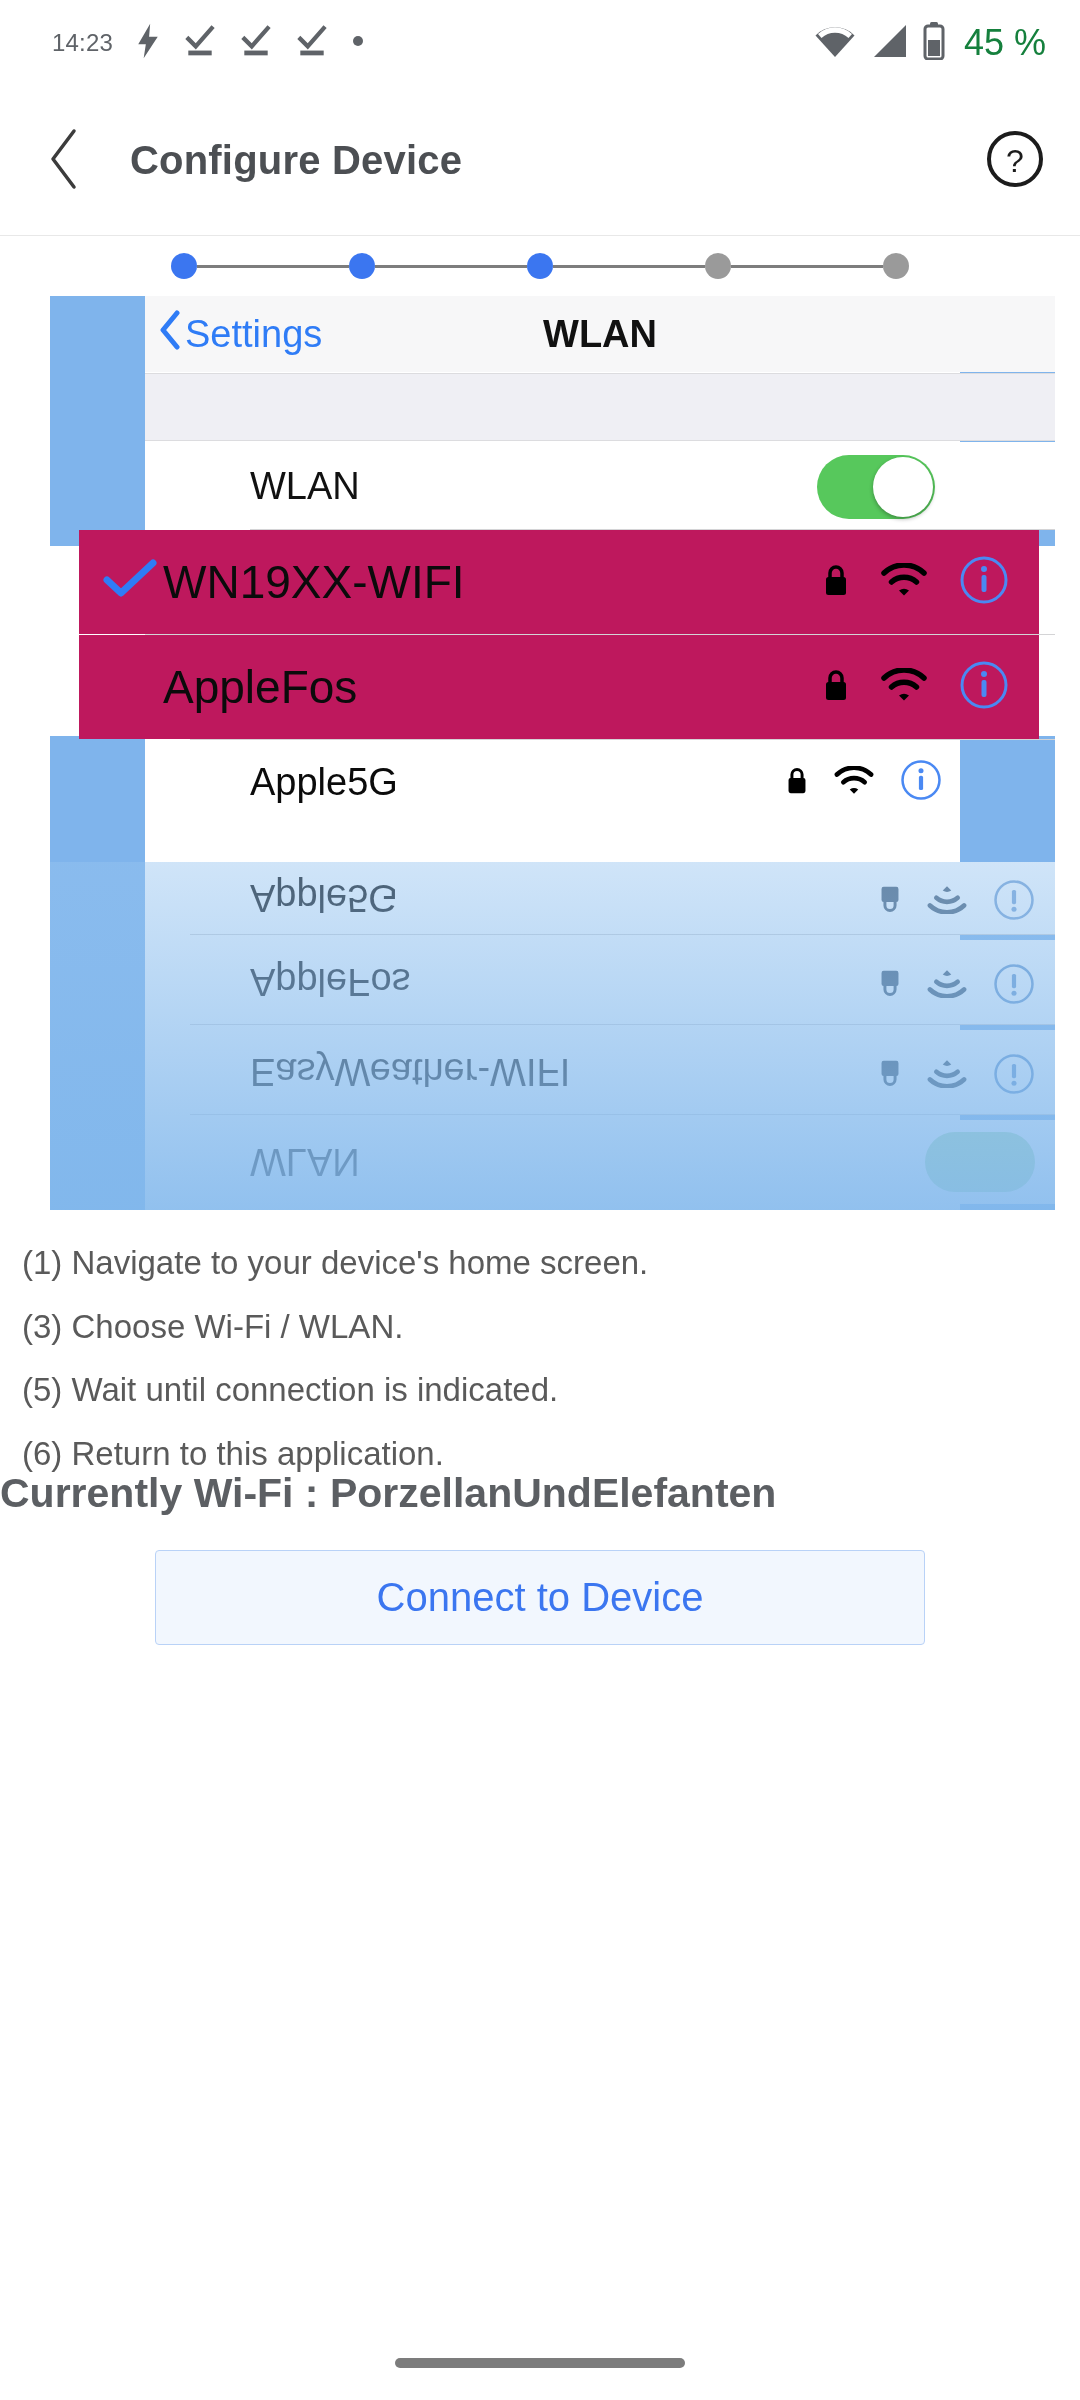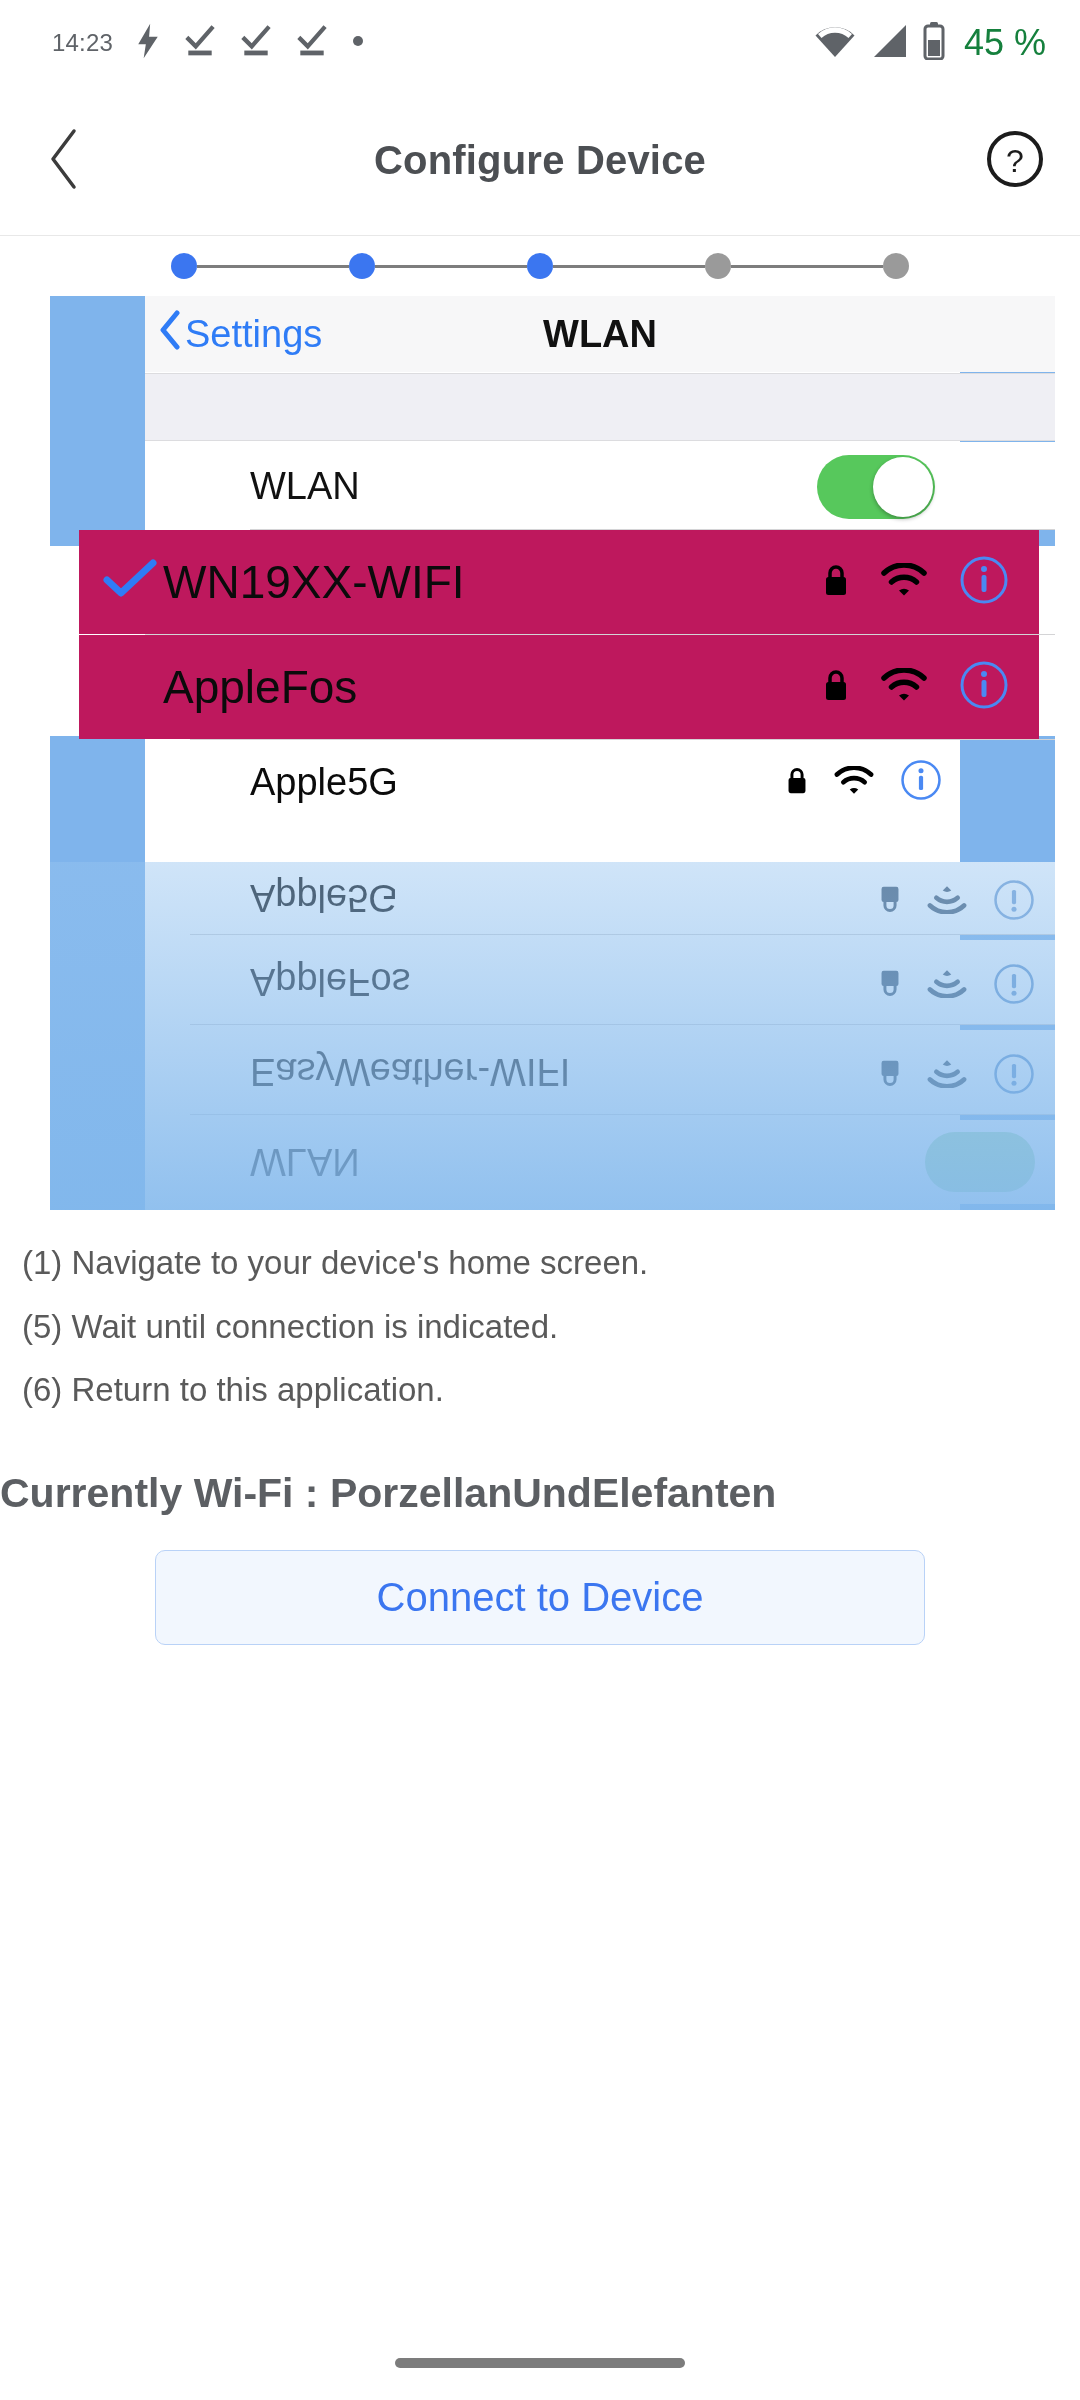--- a/index.html
+++ b/index.html
@@ -26,21 +26,21 @@
   
   .appbar{
     position:absolute; left:0; top:86px; width:1080px; height:150px;
     display:flex; align-items:center;
     border-bottom:1px solid #e8e8e8;
   }
   .appbar-back{
     width:130px; height:150px; display:flex; align-items:center; justify-content:center;
   }
   .appbar-title{
-    flex:1; text-align:center; font-size:40px; font-weight:bold; color:#4c4f53;
+    flex:1; font-size:40px; font-weight:bold; color:#4c4f53;
     letter-spacing:.2px;
   }
   .appbar-help{
     width:130px; height:150px; display:flex; align-items:center; justify-content:center;
   }
 
   
   .stepper{
     position:absolute; left:0; top:236px; width:1080px; height:60px;
     display:flex; align-items:center; justify-content:center;
@@ -138,21 +138,21 @@
 
   
   .current{
     position:absolute; left:0; top:1470px; width:1080px; text-align:left;
     font-size:41px; font-weight:bold; color:#5c5f63;
   }
 
   
   .connect{
     position:absolute; left:155px; top:1550px; width:770px; height:95px;
-    border:1px solid #b9d2f7; border-radius:10px; background:#f2f7fe;
+    border:1px solid #b9d2f7; border-radius:4px; background:#f2f7fe;
     display:flex; align-items:center; justify-content:center;
     color:#3b76f0; font-size:40px;
   }
 
   
   .navbar{
     position:absolute; left:0; bottom:0; width:1080px; height:96px;
   }
   .navpill{
     position:absolute; left:50%; transform:translateX(-50%); bottom:32px;
@@ -462,20 +462,21 @@
         </span>
       </div>
     </div>
     <div class="reflect-veil"></div>
 
   </div>
 </div>
 
 <div class="steps">
   <div>(1) Navigate to your device's home screen.</div>
+  <div>(3) Choose Wi-Fi / WLAN.</div>
   <div>(5) Wait until connection is indicated.</div>
   <div>(6) Return to this application.</div>
 </div>
 
 <div class="current">Currently Wi-Fi : PorzellanUndElefanten</div>
 
 <div class="connect">Connect to Device</div>
 
 <div class="navbar">
   <div class="navpill"></div>

